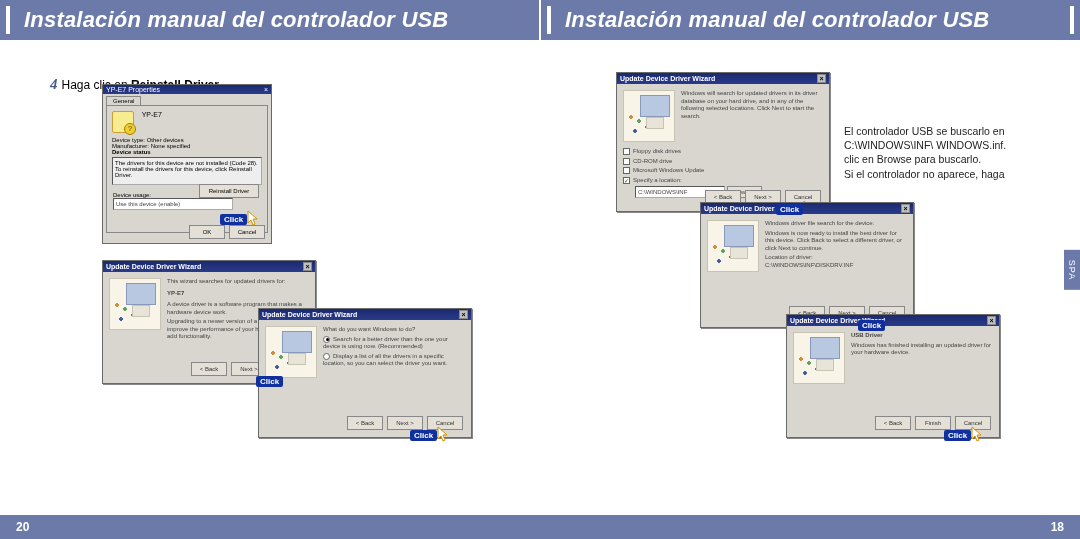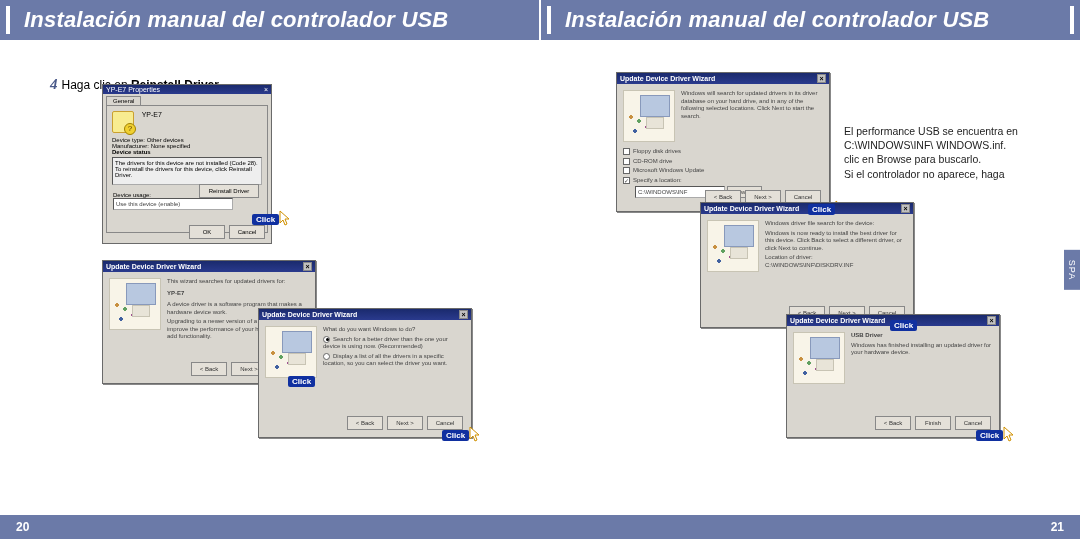--- a/index.html
+++ b/index.html
@@ -194,21 +194,20 @@
     font-size:6px;
     line-height:10px;
     padding:0 2px;
     color:#444;
   }
 
   .click-pointer {
     position: absolute;
     display: flex;
     align-items: center;
-    margin-left: 32px;
   }
   .click-tag {
     background: #1030a0;
     color: #fff;
     font-weight: bold;
     font-size: 8px;
     padding: 1px 4px;
     border-radius: 2px;
     margin-right: -2px;
     z-index: 2;
@@ -441,21 +440,21 @@
     <div class="click-pointer" style="left:236px; top:142px;">
       <span class="click-tag">Click</span>
       <span class="click-cursor">
         <svg viewBox="0 0 18 18">
             <path d="M3 1 L3 13 L6 10 L8 15 L10 14 L8 9 L12 9 Z" fill="#fff" stroke="#d09000" stroke-width="1"></path>
           </svg>
       </span>
     </div>
 
     <div class="right-note">
-      <div>El performance USB se encuentra en</div>
+      <div>El controlador USB se buscarlo en</div>
       <div>C:\WINDOWS\INF\ WINDOWS.inf.</div>
       <div>clic en Browse para buscarlo.</div>
       <div>Si el controlador no aparece, haga</div>
     </div>
 
     <div class="dlg" style="left:160px; top:144px; width:214px; height:126px;">
       <div class="titlebar">
           <span>Update Device Driver Wizard</span>
           <span class="xbtn">×</span>
         </div>
@@ -510,14 +509,14 @@
       </span>
     </div>
 
   </div>
 </div>
 
 <div class="lang-tab">SPA</div>
 
 <div class="footer">
   <span>20</span>
-  <span>21</span>
+  <span>18</span>
 </div>
 
 </body></html>

